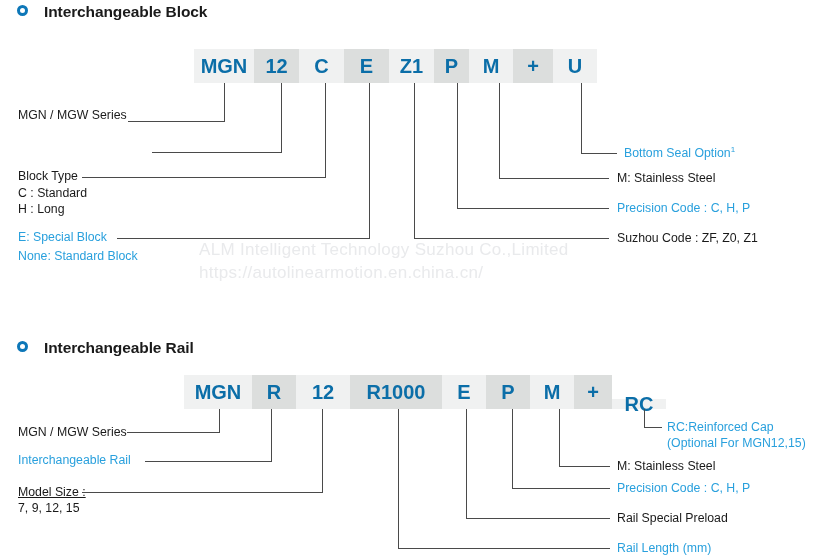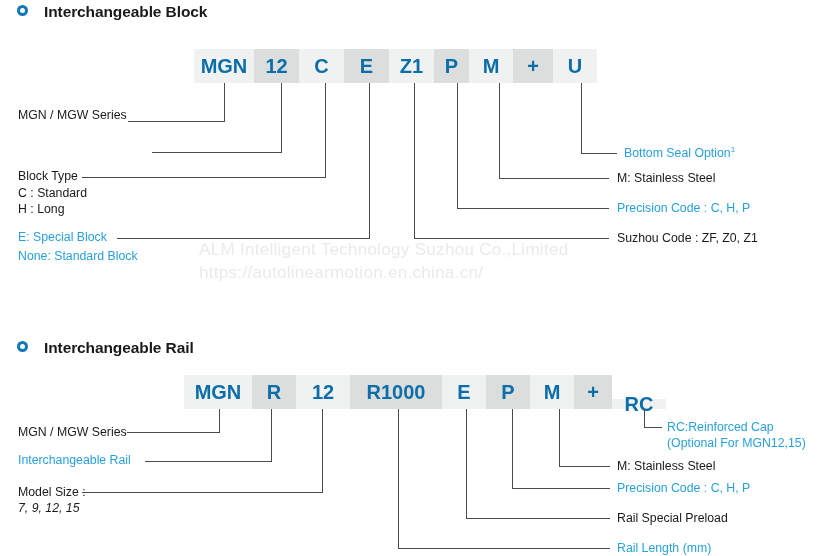--- a/index.html
+++ b/index.html
@@ -193,22 +193,22 @@
   <div class="ln-h" style="left:512px; top:488px; width:98px;"></div>
 
   <div class="ln-v" style="left:559px; top:409px; height:57px;"></div>
   <div class="ln-h" style="left:559px; top:466px; width:51px;"></div>
 
   <div class="ln-v" style="left:644px; top:409px; height:18px;"></div>
   <div class="ln-h" style="left:644px; top:427px; width:18px;"></div>
 
   <div class="lbl" style="left:18px; top:425px;">MGN / MGW Series</div>
   <div class="lbl blue" style="left:18px; top:453px;">Interchangeable Rail</div>
-  <div class="lbl" style="left:18px; top:485px;">Model Size :</div>
-  <div class="lbl" style="left:18px; top:501px;font-style:italic;">7, 9, 12, 15</div>
+  <div class="lbl" style="left:18px; top:485px;text-decoration:underline;">Model Size :</div>
+  <div class="lbl" style="left:18px; top:501px;">7, 9, 12, 15</div>
 
   <div class="lbl blue" style="left:667px; top:420px;">RC:Reinforced Cap</div>
   <div class="lbl blue" style="left:667px; top:436px;">(Optional For MGN12,15)</div>
   <div class="lbl" style="left:617px; top:459px;">M: Stainless Steel</div>
   <div class="lbl blue" style="left:617px; top:481px;">Precision Code : C, H, P</div>
   <div class="lbl" style="left:617px; top:511px;">Rail Special Preload</div>
   <div class="lbl blue" style="left:617px; top:541px;">Rail Length (mm)</div>
 
 </div>
 

